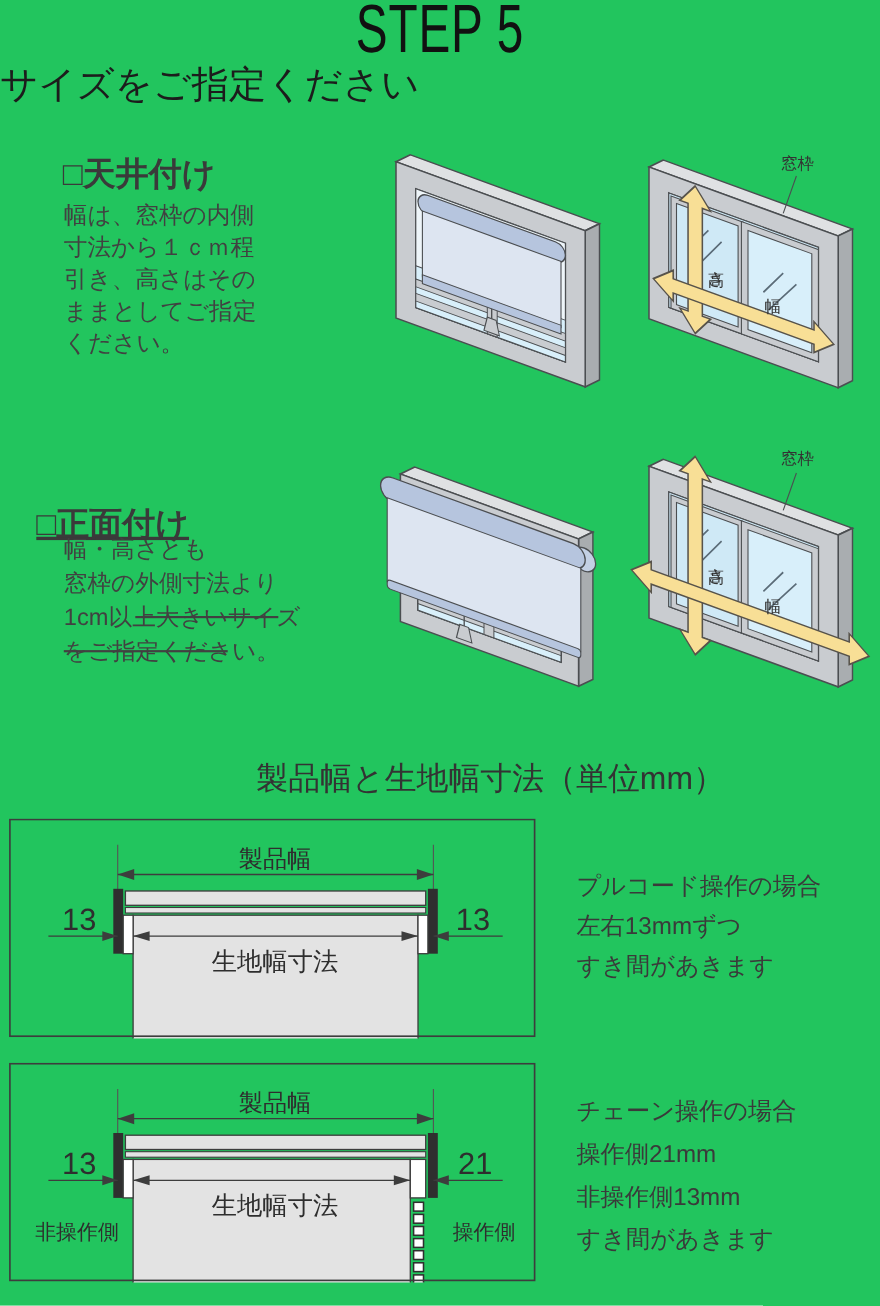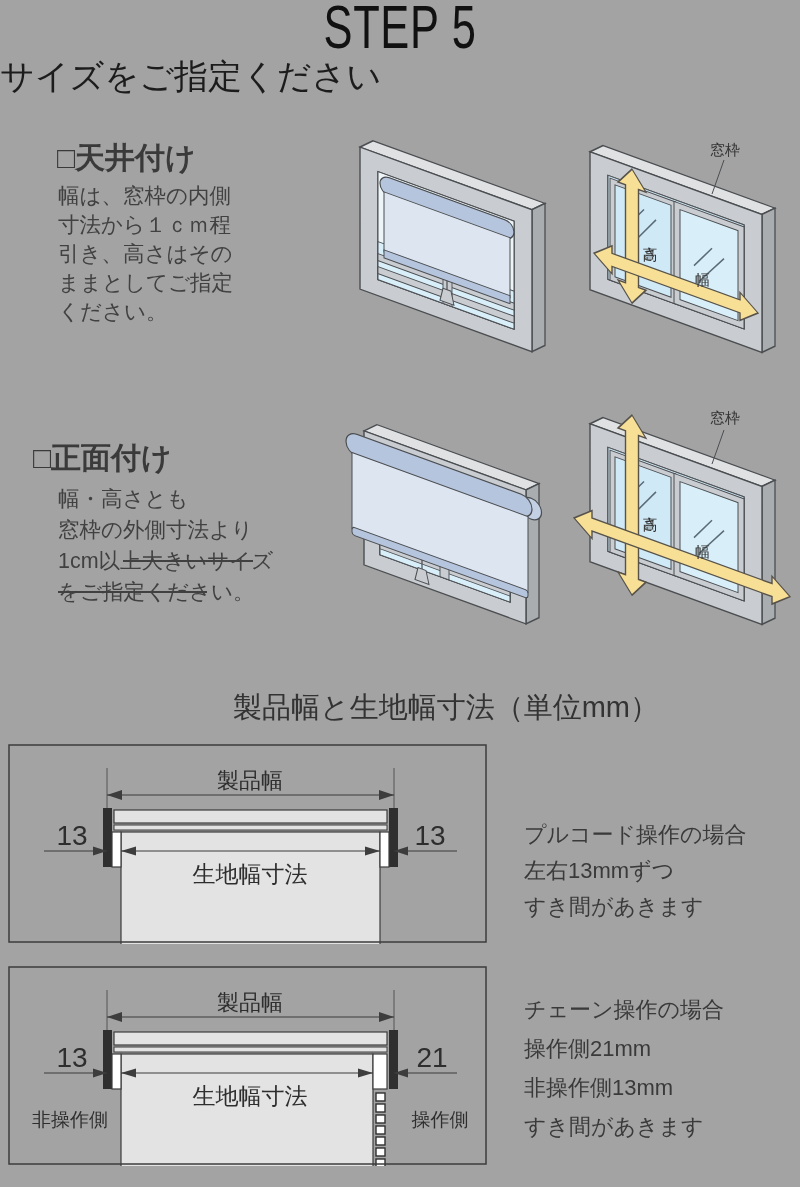--- a/index.html
+++ b/index.html
@@ -1,28 +1,28 @@
 <!DOCTYPE html>
 <html><head>
 <meta charset="utf-8">
 <style>
   html,body{margin:0;padding:0;background:#fff;}
-  .page{position:relative;width:800px;height:1187px;background:#a3a3a3;overflow:hidden;
+  .page{position:relative;width:800px;height:1187px;background:#22c55e;overflow:hidden;
         font-family:"Liberation Sans","DejaVu Sans",sans-serif;color:#3d3d3d;}
   .abs{position:absolute;}
   .step-title{top:-6px;left:0;width:800px;text-align:center;font-size:62px;line-height:66px;
               color:#111;transform:scaleX(0.70);transform-origin:center;letter-spacing:1px;}
   .subtitle{top:54px;left:0;width:800px;text-align:left;font-size:34px;color:#1c1c1c;}
   .sec-head{font-size:30px;font-weight:700;color:#3a3a3a;}
   .sec-body{font-size:21.5px;line-height:29px;color:#414141;}
   .sec-body2{font-size:21.5px;line-height:31px;color:#414141;}
   .ul{border-bottom:2px solid #414141;padding-bottom:18px;}
   .mid-title{top:688px;left:0;width:800px;text-align:center;font-size:29px;color:#333;padding-left:46px;}
   .note{font-size:22px;color:#3a3a3a;}
-  .note1{line-height:36px;margin-top:29px;}
+  .note1{line-height:36px;}
   .note2{line-height:39px;}
   .ill-label{font-size:15px;color:#333;line-height:16px;}
   .vtext{writing-mode:vertical-rl;letter-spacing:3px;}
   svg text{font-family:"Liberation Sans","DejaVu Sans",sans-serif;}
 </style>
 </head>
 <body>
 
 <div class="page">
 
@@ -72,21 +72,21 @@
         <path d="M58,12 L72,30 L64.5,30 L64.5,128 L72,128 L58,146 L44,128 L51.5,128 L51.5,30 L44,30 Z" fill="#f8df96" stroke="#57534b" stroke-width="1.4"></path>
         <path d="M20,110 L38,96 L38,103.5 L166,103.5 L166,96 L184,110 L166,124 L166,116.5 L38,116.5 L38,124 Z" fill="#f8df96" stroke="#57534b" stroke-width="1.4"></path>
       </g>
       <line x1="152" y1="28" x2="140" y2="62" stroke="#4b4e51" stroke-width="1"></line>
     </svg>
     <div class="abs ill-label" style="left:138px;top:10px;">窓枠</div>
     <div class="abs ill-label vtext" style="left:70px;top:102px;">高さ</div>
     <div class="abs ill-label" style="left:123px;top:140px;">幅</div>
   </div>
 
-  <div class="abs sec-head" style="left:33px;top:438px;">□正面付け</div>
+  <div class="abs sec-head" style="left:33px;top:456px;text-decoration:underline;">□正面付け</div>
   <div class="abs sec-body2" style="left:58px;top:484px;">
     <div>幅・高さとも</div>
     <div><span>窓枠の</span><span class="ul">外側寸法より</span></div>
     <div><span class="ul">1cm以上大きい</span><span>サイズ</span></div>
     <div>をご指定ください。</div>
   </div>
 
   <svg class="abs" style="left:330px;top:398px;" width="240" height="272" viewBox="0 0 240 272">
     <g transform="translate(4,8) skewY(20)">
       <polygon points="30,14 192,14 205,3 43,3" fill="#dfe1e3" stroke="#4b4e51" stroke-width="1.3"></polygon>

